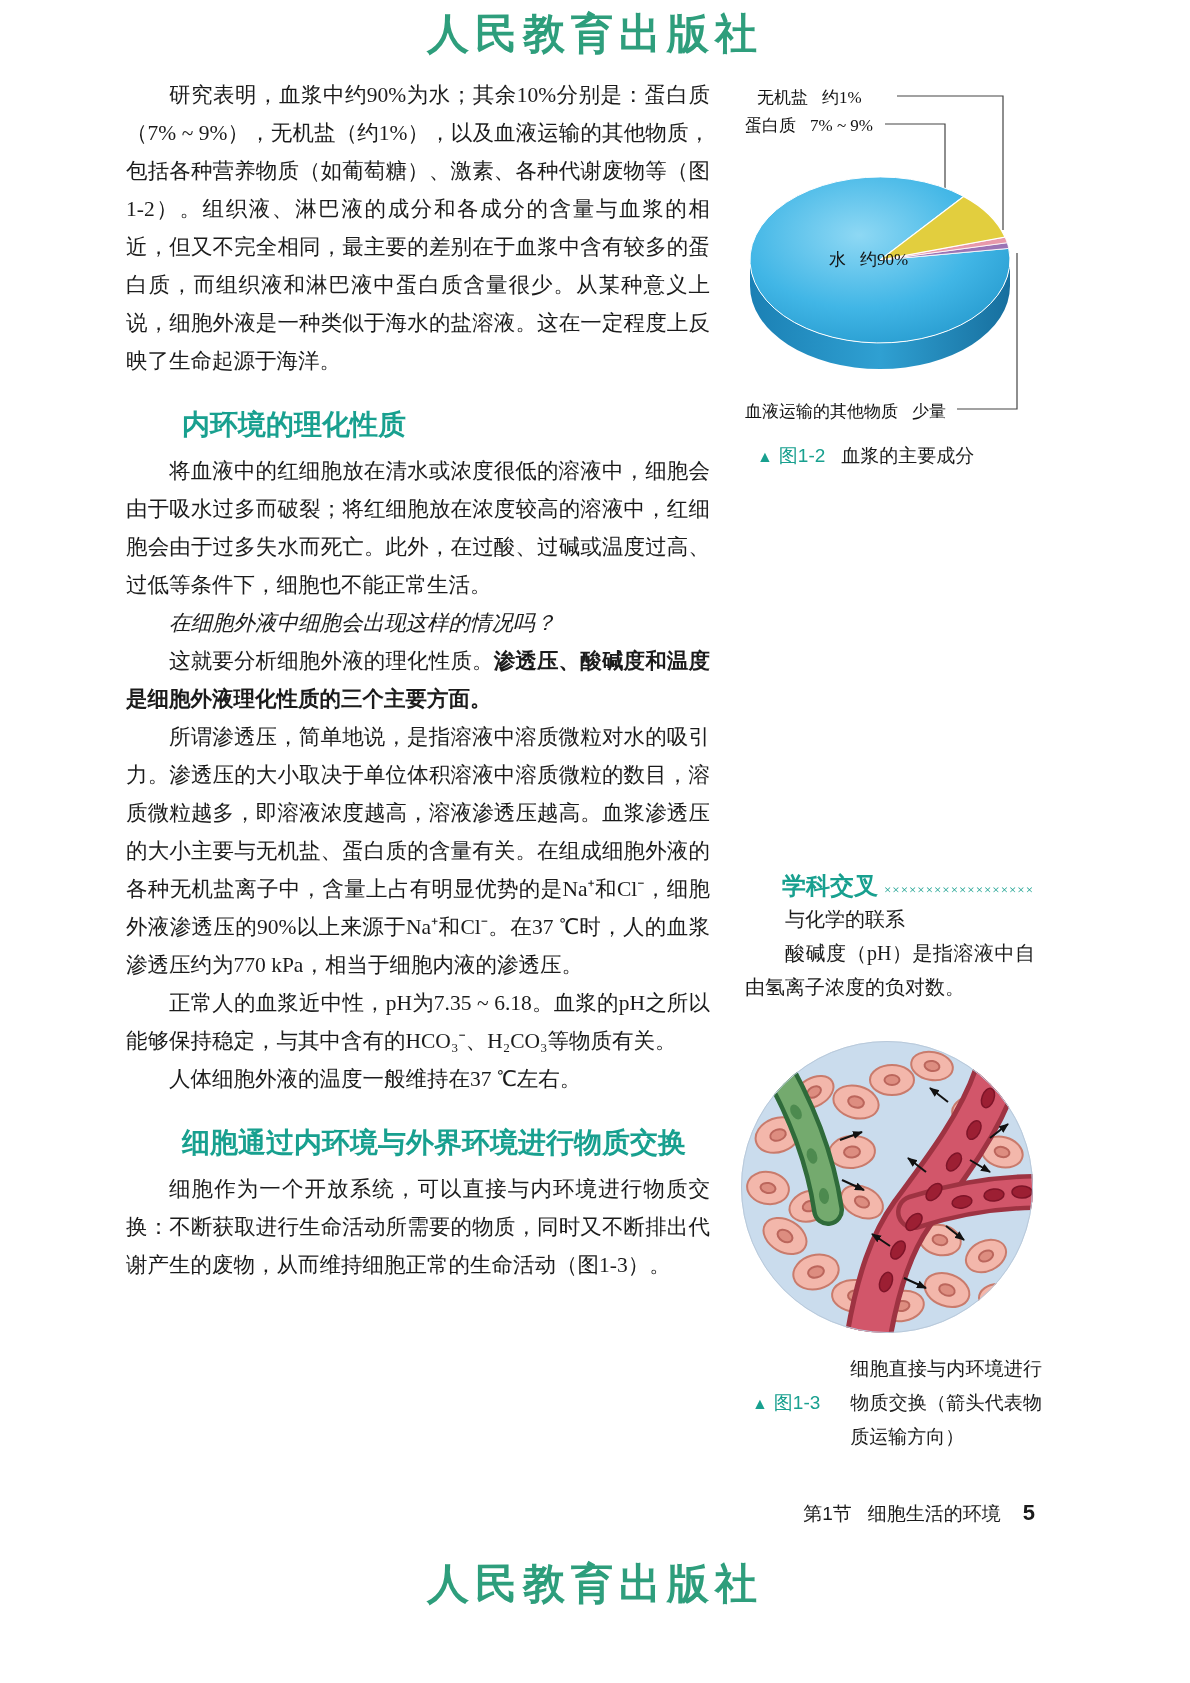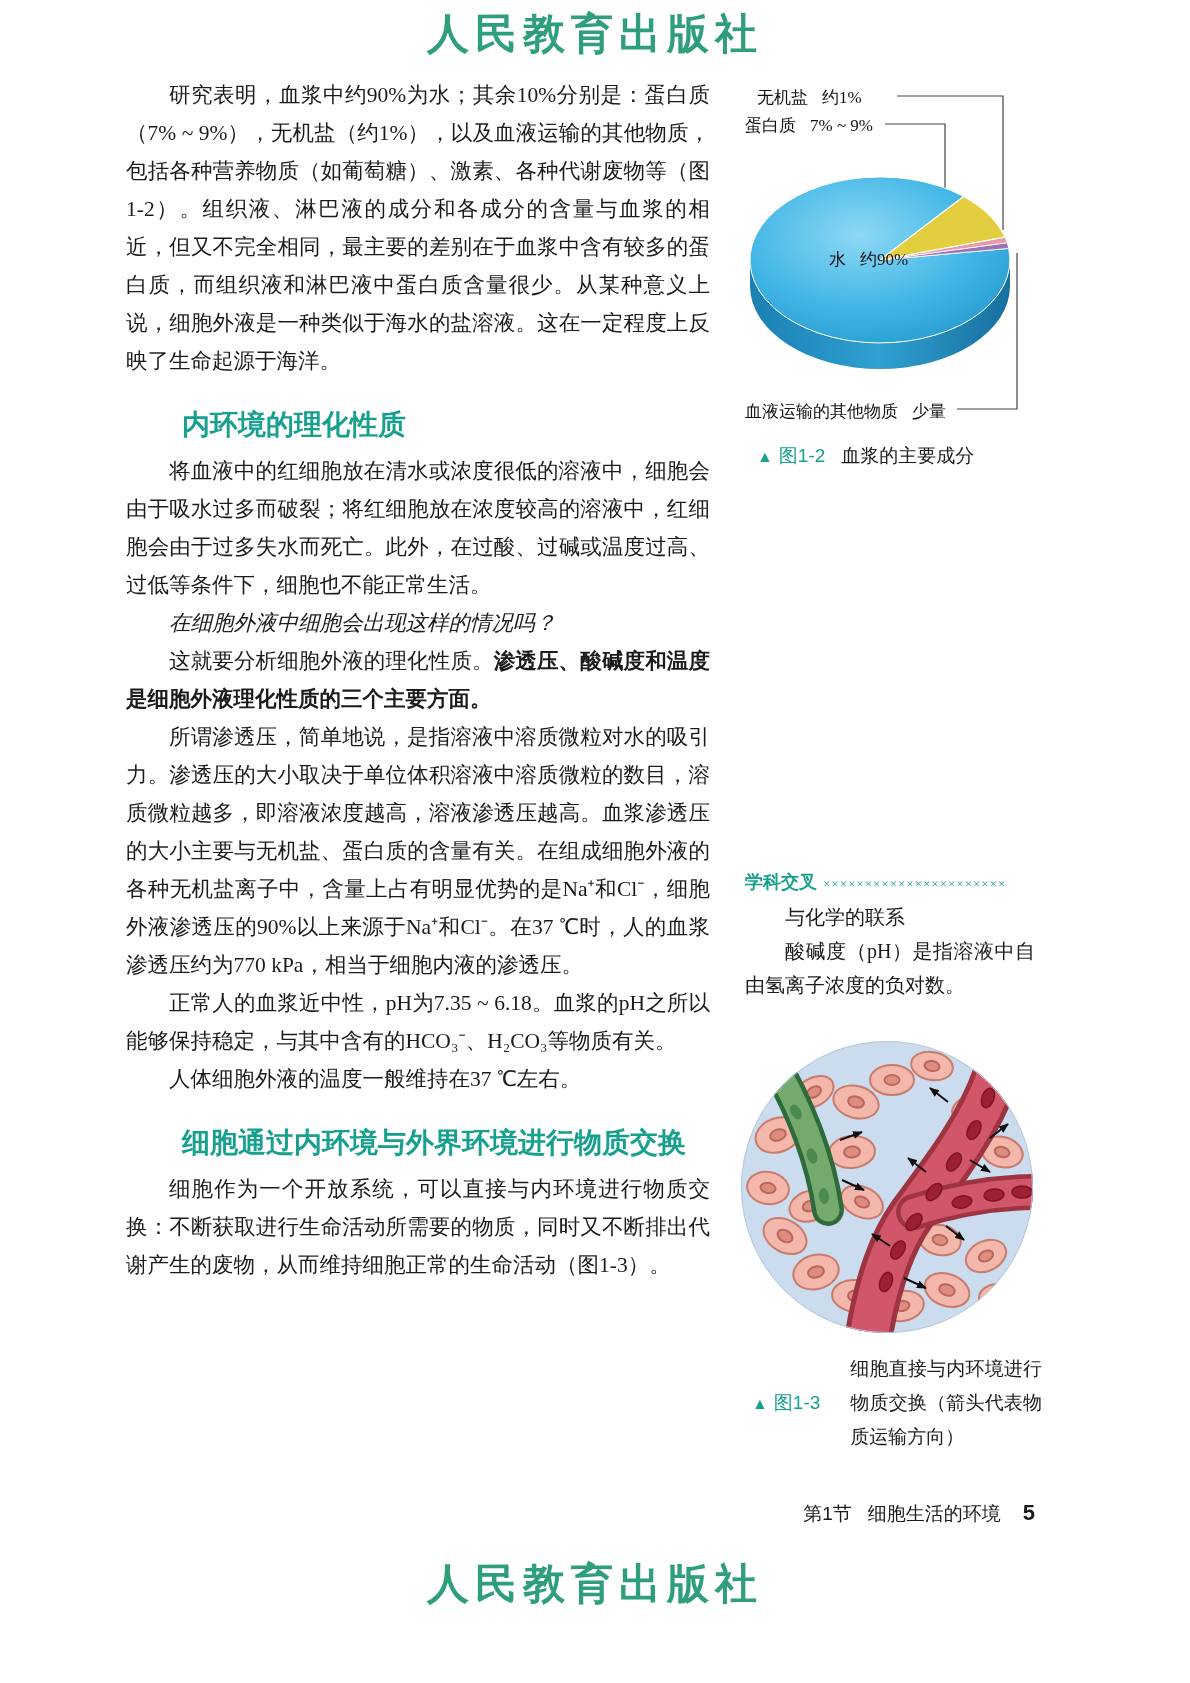--- a/index.html
+++ b/index.html
@@ -52,24 +52,24 @@
   }
   .cap1 { left:757px; top:443px; width:280px; }
   .cap-marker { color:#18a08f; font-size:16px; margin-right:6px; }
   .cap-label { color:#18a08f; margin-right:16px; }
 
   
   .crosslink { position:absolute; left:745px; top:870px; width:290px; }
   .xhead-row { display:flex; align-items:baseline; white-space:nowrap; overflow:hidden; }
   .xhead {
     color:#18a08f; font-family:"Liberation Sans", sans-serif;
-    font-weight:bold; font-size:18px; flex:0 0 auto;
+    font-weight:bold; font-size:24px; flex:0 0 auto;margin-left:37px;
   }
   .xpattern { color:#18a08f; font-size:13px; letter-spacing:1px; margin-left:6px; flex:0 0 auto; }
-  .xline { font-size:20px; line-height:34px; text-indent:2em; text-align:justify; margin-top:6px; }
+  .xline { font-size:20px; line-height:34px; text-indent:2em; text-align:justify; }
   .xline + .xline { margin-top:0; }
 
   
   .fig2 { position:absolute; left:740px; top:1040px; width:294px; height:294px; }
   .cap2 { left:752px; top:1352px; width:290px; display:flex; line-height:34px;align-items:center; }
   .cap2 .cap-head { flex:0 0 auto; white-space:nowrap; }
   .cap2 .cap-text2 { flex:1 1 auto; margin-left:14px; text-align:justify; }
 
   
   .footer {

